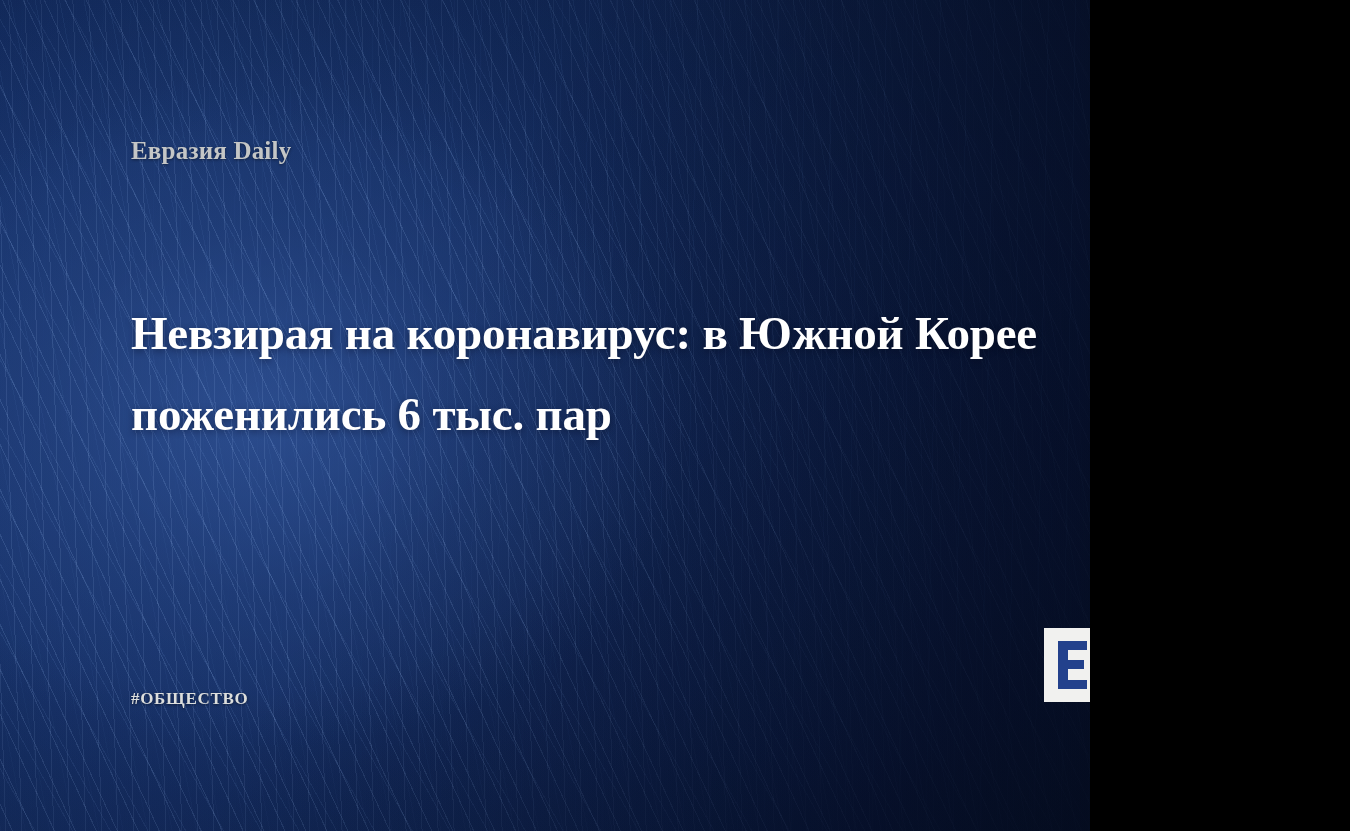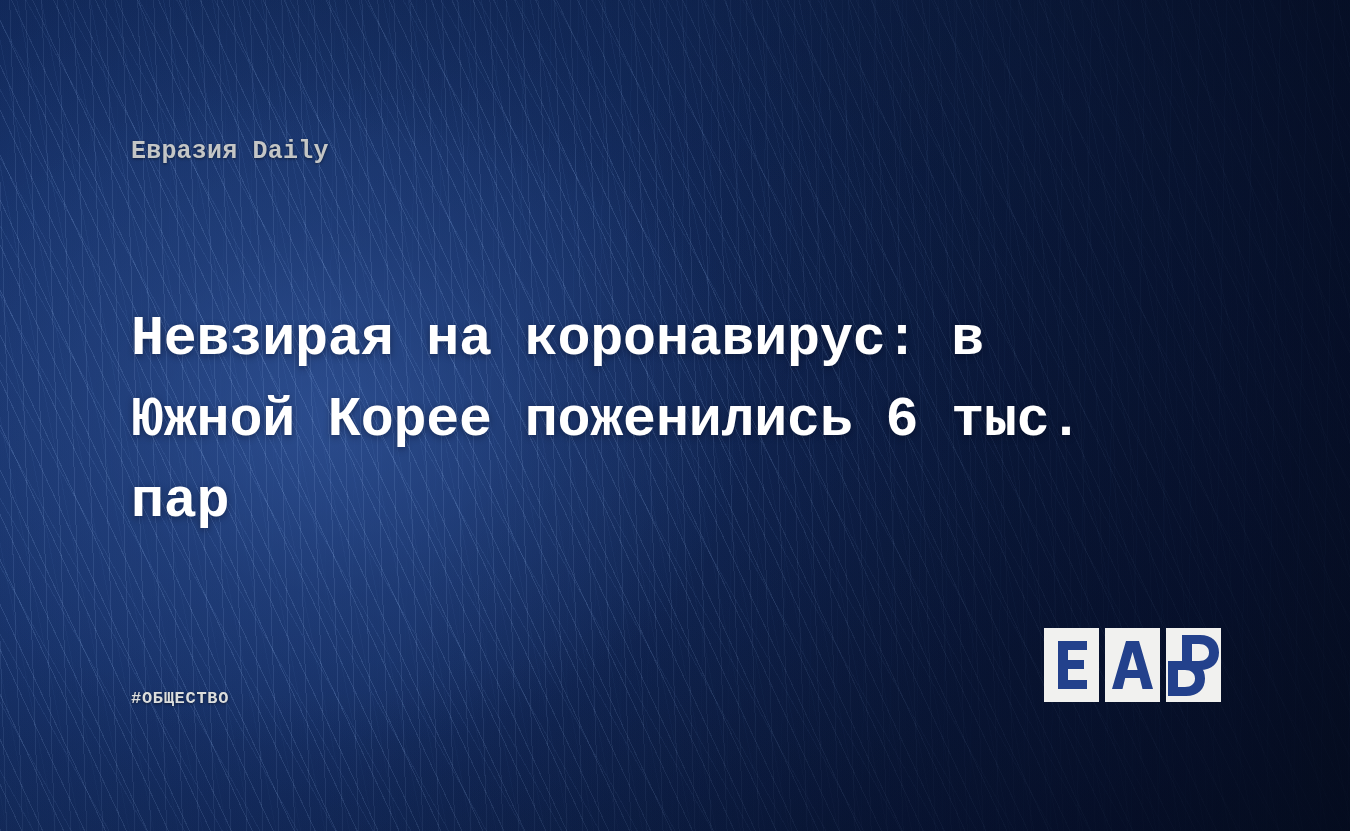--- a/index.html
+++ b/index.html
@@ -4,24 +4,24 @@
 <style>
   html, body {
     margin: 0;
     padding: 0;
     background: #000;
   }
   * { box-sizing: border-box; }
 
   .card {
     position: relative;
-    width: 1350px;
+    width: 1090px;
     height: 831px;
     overflow: hidden;
-    font-family: Liberation Mono, monospace;
+    font-family: Liberation Serif, serif;
     background: #0a1a40;
   }
 
   
   .bg {
     position: absolute;
     inset: 0;
     background:
       radial-gradient(ellipse 540px 430px at 24% 50%, rgba(52,88,158,0.62) 0%, rgba(40,72,136,0.35) 42%, rgba(18,38,88,0.0) 78%),
       radial-gradient(ellipse 900px 760px at 20% 46%, rgba(36,66,126,0.55) 0%, rgba(20,42,96,0.22) 55%, rgba(10,24,62,0) 85%),
@@ -123,21 +123,21 @@
     letter-spacing: 0.2px;
     white-space: nowrap;
     text-shadow: 0 1px 3px rgba(0,0,0,0.45);
   }
 
   .headline {
     position: absolute;
     left: 131px;
     top: 262px;
     width: 975px;
-    font-size: 55px;
+    font-size: 47px;
     font-weight: bold;
     line-height: 81px;
     color: #ffffff;
     letter-spacing: -0.2px;
     text-shadow: 0 2px 7px rgba(2,8,24,0.42);
   }
 
   .tag {
     position: absolute;
     left: 131px;

